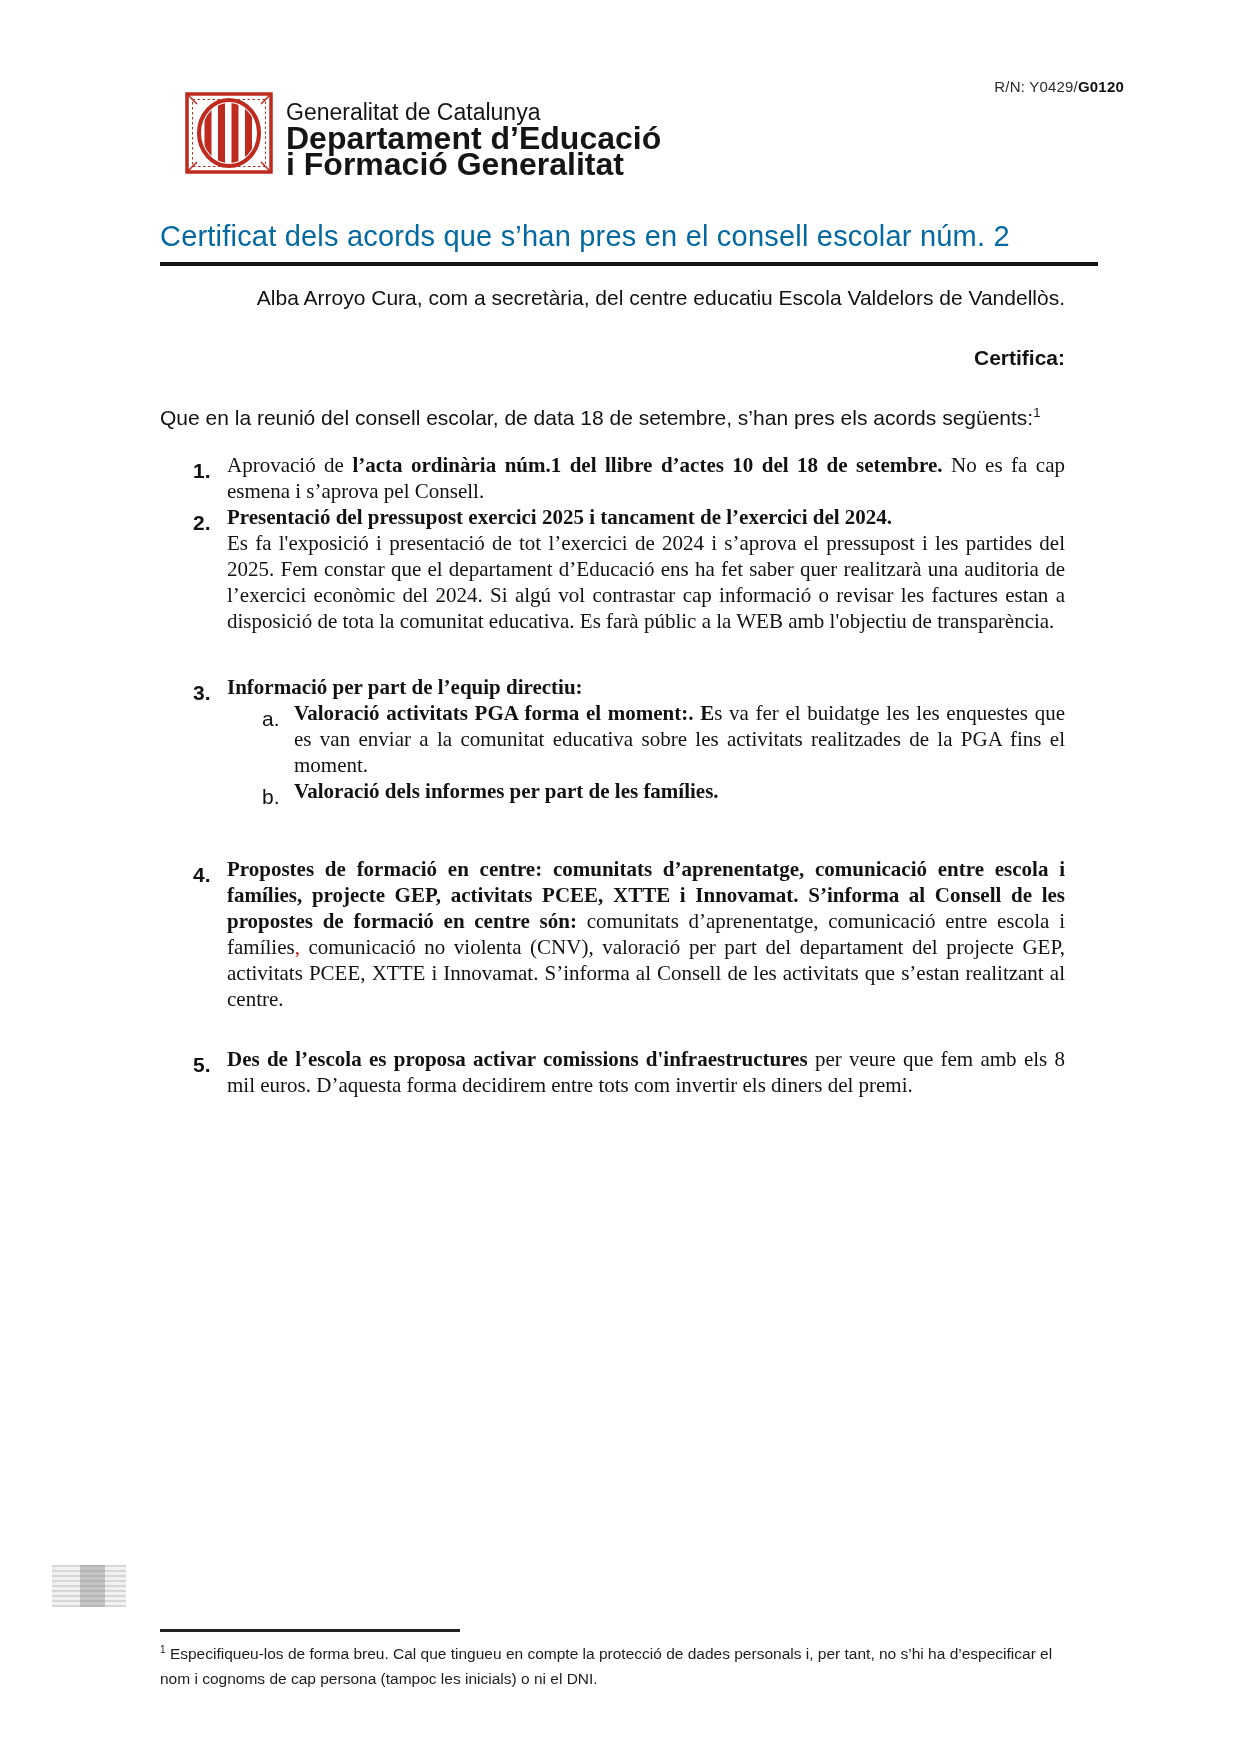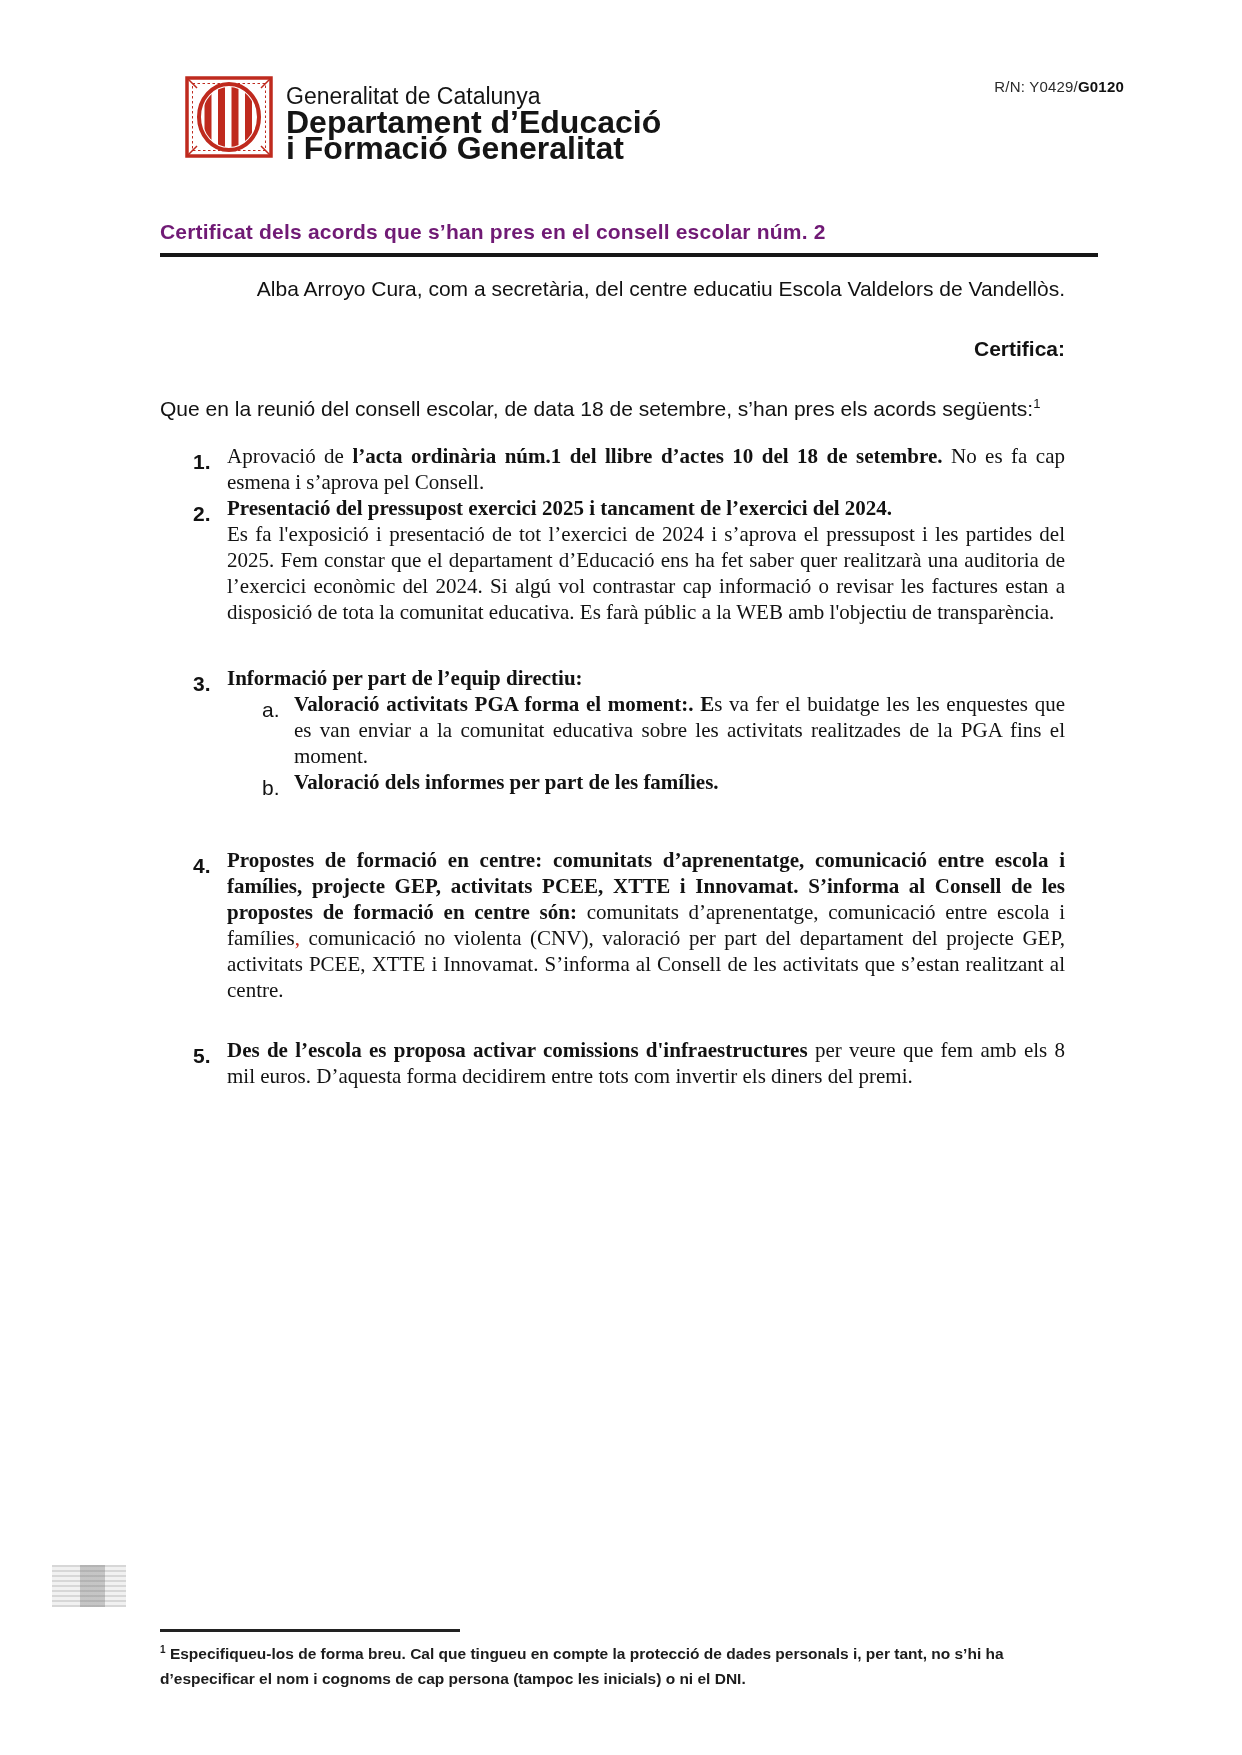--- a/index.html
+++ b/index.html
@@ -11,32 +11,32 @@
     color:#121212;
     overflow:hidden;
     margin-top:28px;
   }
   .ref{
     position:absolute;top:50px;right:118px;
     font-size:15px;color:#2b2b2b;letter-spacing:.2px;
   }
   .ref .b{font-weight:bold;color:#111;}
   .logo-row{
-    position:absolute;left:160px;top:48px;
+    position:absolute;left:160px;top:64px;
     display:flex;align-items:flex-start;gap:13px;padding-left:25px;
   }
   .emblem{width:88px;height:82px;display:block;}
   .logo-text{padding-top:7px;line-height:26px;color:#151515;}
   .lt1{font-size:23px;font-weight:normal;}
   .lt2{font-size:32px;font-weight:bold;}
   .content{
     position:absolute;left:160px;top:192px;width:905px;
   }
   .title{
-    font-size:21px;font-weight:bold;margin:0 0 9px 0;color:#701a75;
+    font-size:29px;font-weight:normal;margin:0 0 9px 0;color:#0369a1;
     letter-spacing:.2px;
   }
   .title-rule{width:938px;height:4px;background:#161616;margin:0 0 13px 0;}
   .body-p{font-size:21px;line-height:38px;margin:0;text-align:right;}
   .intro{margin-top:9px;}
   .certify{margin-top:22px;font-weight:bold;}
   .lead{margin-top:22px;text-align:justify;}
   .lead sup{font-size:13px;line-height:0;}
   .list{margin-top:15px;}
   .list-item{display:flex;margin-top:0;}
@@ -56,21 +56,21 @@
   }
   .subitem p{flex:1;}
   .artifact{
     position:absolute;left:52px;top:1537px;width:74px;height:42px;
     background:
       linear-gradient(90deg, rgba(0,0,0,0) 0 38%, rgba(105,105,105,0.32) 38% 72%, rgba(0,0,0,0) 72%),
       repeating-linear-gradient(180deg, #d7d7d7 0 2px, #f1f1f1 2px 5px);
   }
   .footnote{position:absolute;left:160px;top:1601px;width:905px;}
   .fn-rule{width:300px;height:3px;background:#222;margin-bottom:9px;}
-  .fn-text{font-size:15.5px;line-height:25px;margin:0;color:#1c1c1c;font-weight:bold;}
+  .fn-text{font-size:15.5px;line-height:25px;margin:0;color:#1c1c1c;}
   .fn-text sup{font-size:10px;line-height:0;}
 </style>
 </head>
 <body>
 
 <div class="page">
 
   <div class="ref">
     <span>R/N: Y0429/</span><span class="b">G0120</span>
   </div>

